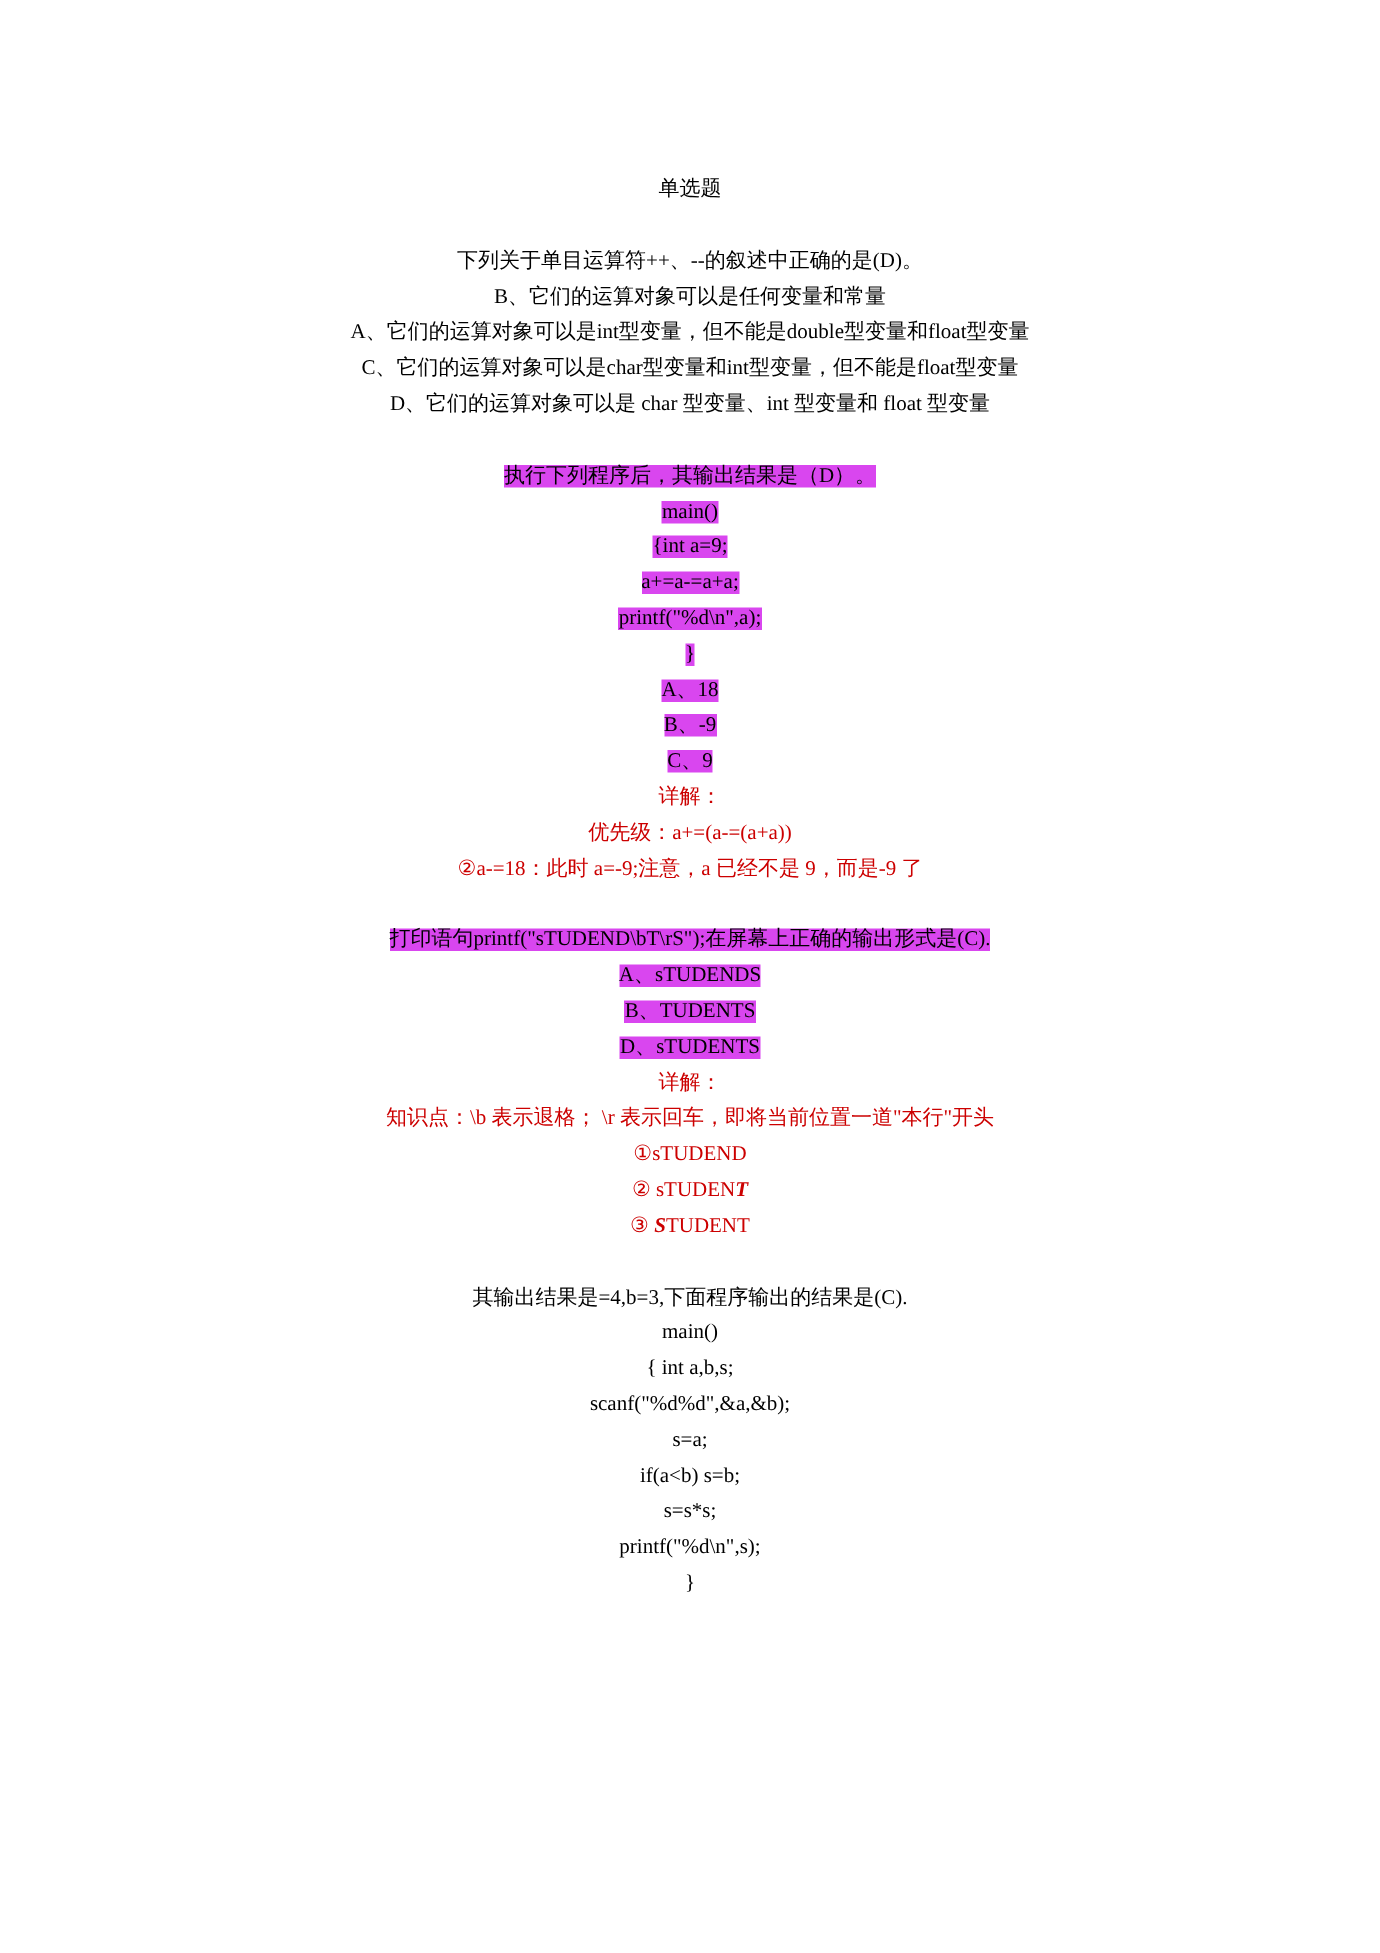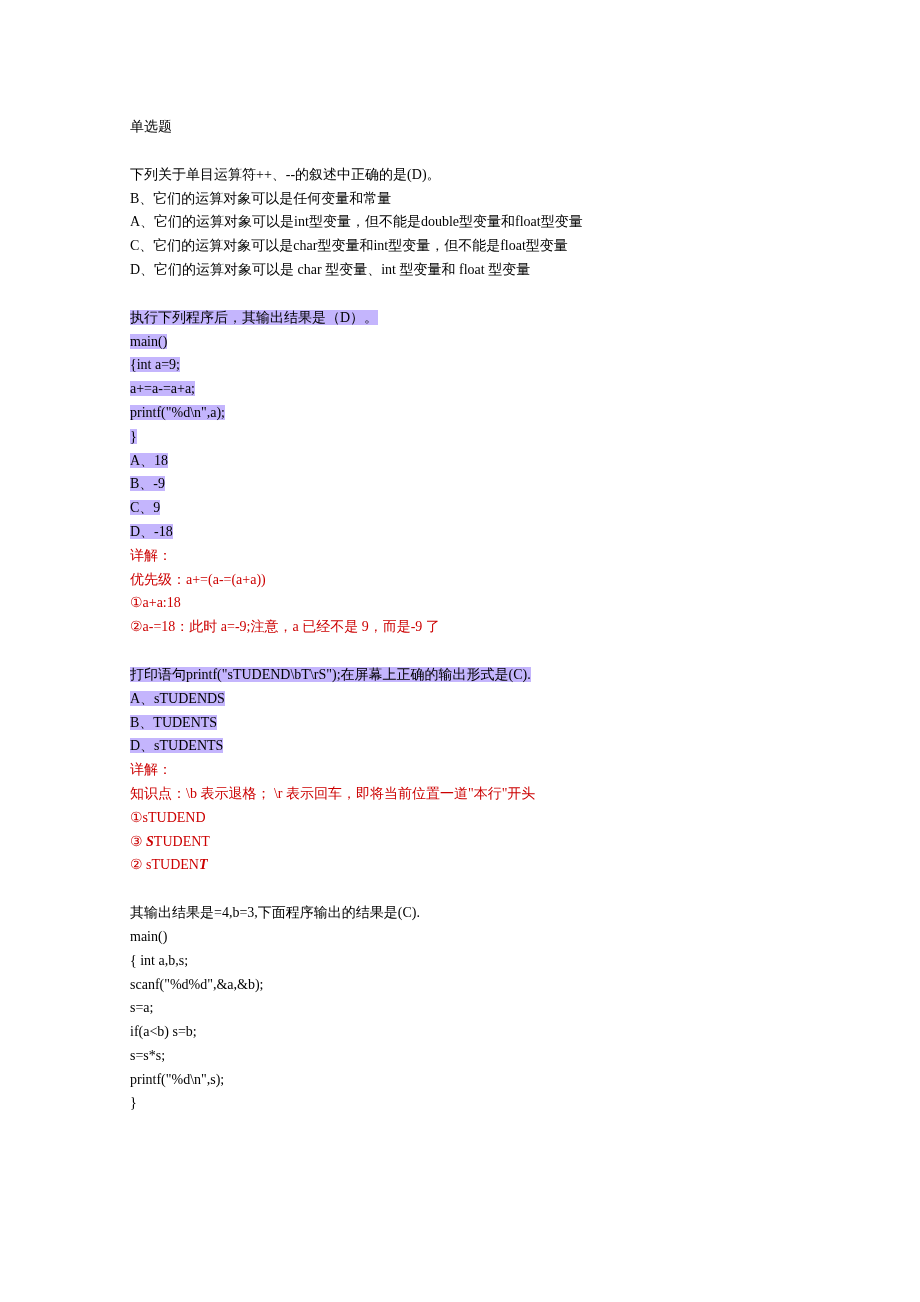--- a/index.html
+++ b/index.html
@@ -12,23 +12,24 @@
     line-height: 1.7;
   }
   .page {
     width: 920px;
     min-height: 1302px;
     box-sizing: border-box;
     padding: 115px 130px 60px 130px;
   }
   .sec {
     margin-bottom: 24px;
+    text-align: center;
   }
   .hl {
-    background: #c4b5fd;
+    background: #d946ef;
   }
   .red {
     color: #cc0000;
   }
   .red-ital {
     color: #cc0000;
     font-style: italic;
     font-weight: bold;
   }
   .line {
@@ -55,37 +56,35 @@
   <div class="sec">
     <span class="line"><span class="hl">执行下列程序后，其输出结果是（D）。</span></span>
     <span class="line"><span class="hl">main()</span></span>
     <span class="line"><span class="hl">{int  a=9;</span></span>
     <span class="line"><span class="hl"> a+=a-=a+a;</span></span>
     <span class="line"><span class="hl"> printf("%d\n",a);</span></span>
     <span class="line"><span class="hl">}</span></span>
     <span class="line"><span class="hl">A、18</span></span>
     <span class="line"><span class="hl">B、-9</span></span>
     <span class="line"><span class="hl">C、9</span></span>
-    <span class="line"><span class="hl">D、-18</span></span>
     <span class="line red">详解：</span>
     <span class="line red" style="">优先级：a+=(a-=(a+a))</span>
-    <span class="line red">①a+a:18</span>
     <span class="line red">②a-=18：此时 a=-9;注意，a 已经不是 9，而是-9 了</span>
   </div>
 
   <div class="sec">
     <span class="line"><span class="hl">打印语句printf("sTUDEND\bT\rS");在屏幕上正确的输出形式是(C).</span></span>
     <span class="line"><span class="hl">A、sTUDENDS</span></span>
     <span class="line"><span class="hl">B、TUDENTS</span></span>
     <span class="line"><span class="hl">D、sTUDENTS</span></span>
     <span class="line red">详解：</span>
     <span class="line red">知识点：\b 表示退格；   \r 表示回车，即将当前位置一道"本行"开头</span>
     <span class="line red">①sTUDEND</span>
+    <span class="line red"><span>② sTUDEN</span><span class="red-ital">T</span></span>
     <span class="line red"><span>③ </span><span class="red-ital">S</span><span>TUDENT</span></span>
-    <span class="line red"><span>② sTUDEN</span><span class="red-ital">T</span></span>
   </div>
 
   <div class="sec">
     <span class="line">其输出结果是=4,b=3,下面程序输出的结果是(C).</span>
     <span class="line">main()</span>
     <span class="line">{ int a,b,s;</span>
     <span class="line">  scanf("%d%d",&amp;a,&amp;b);</span>
     <span class="line">  s=a;</span>
     <span class="line">  if(a&lt;b) s=b;</span>
     <span class="line">  s=s*s;</span>

